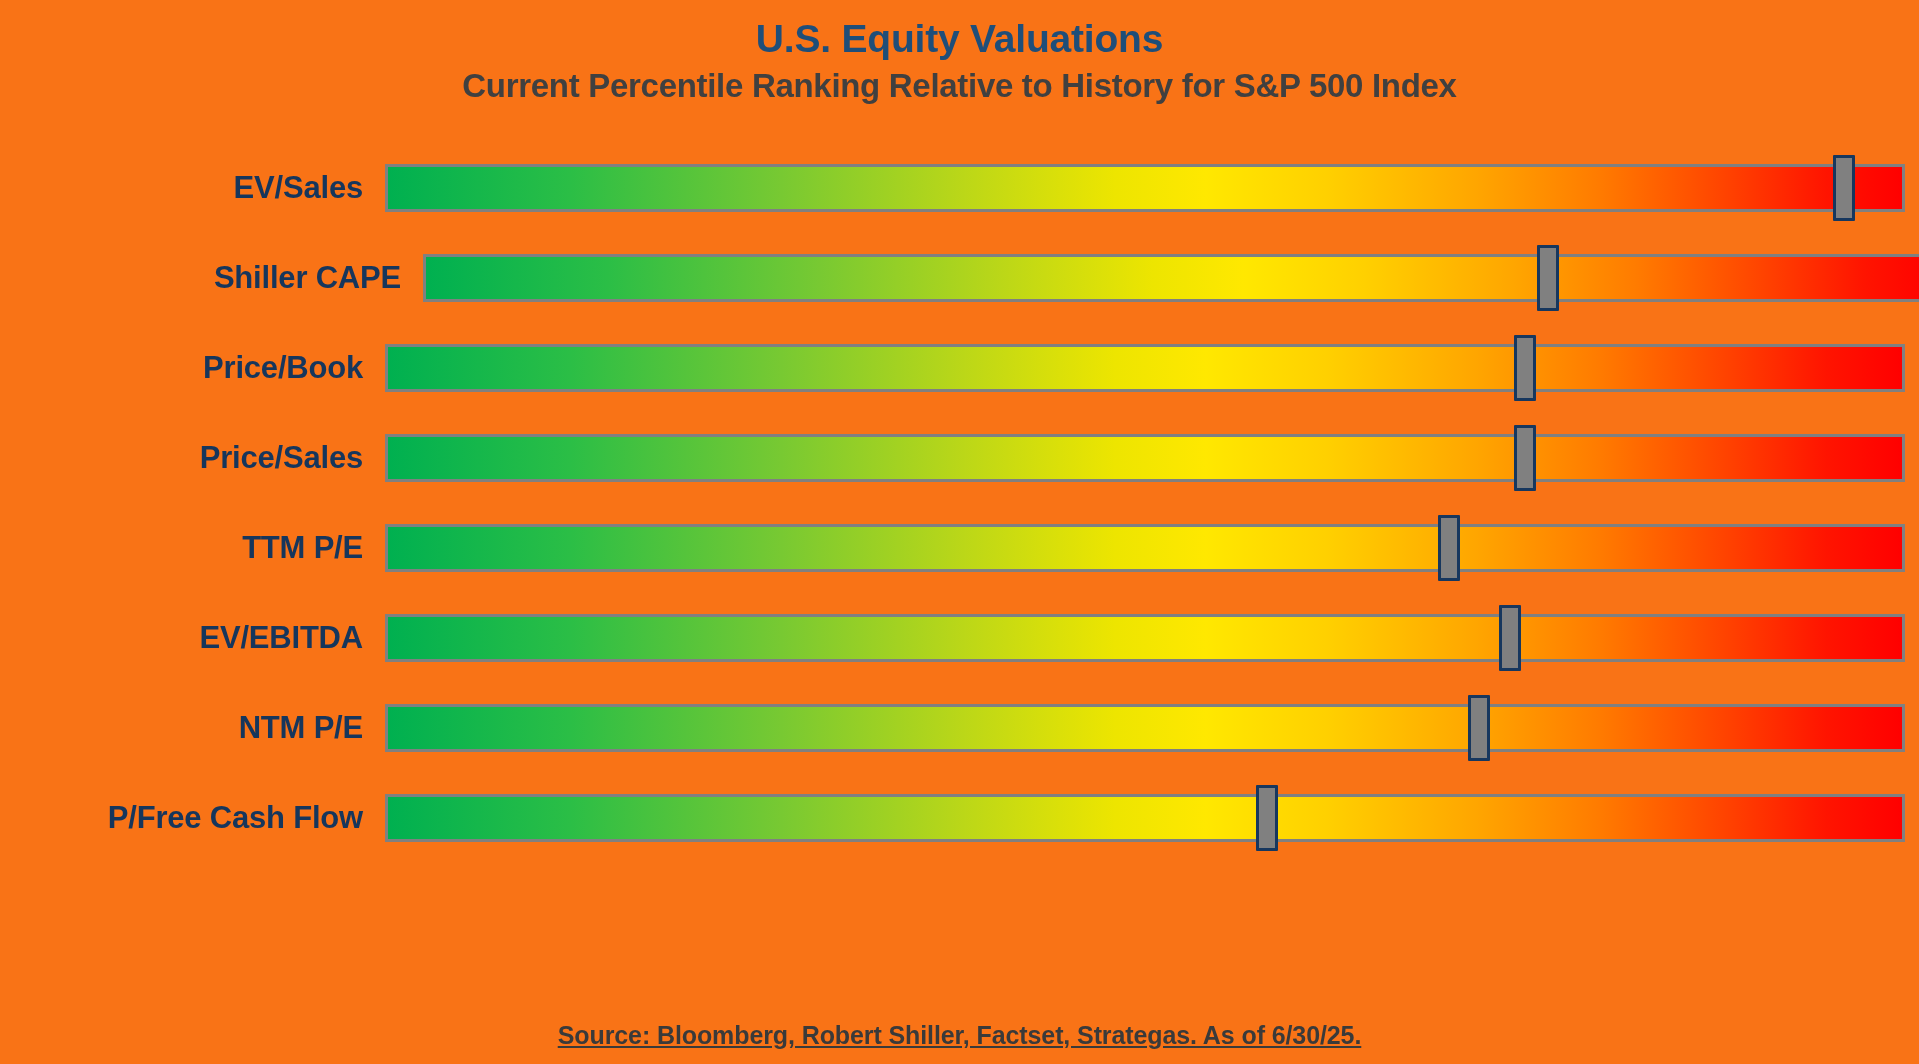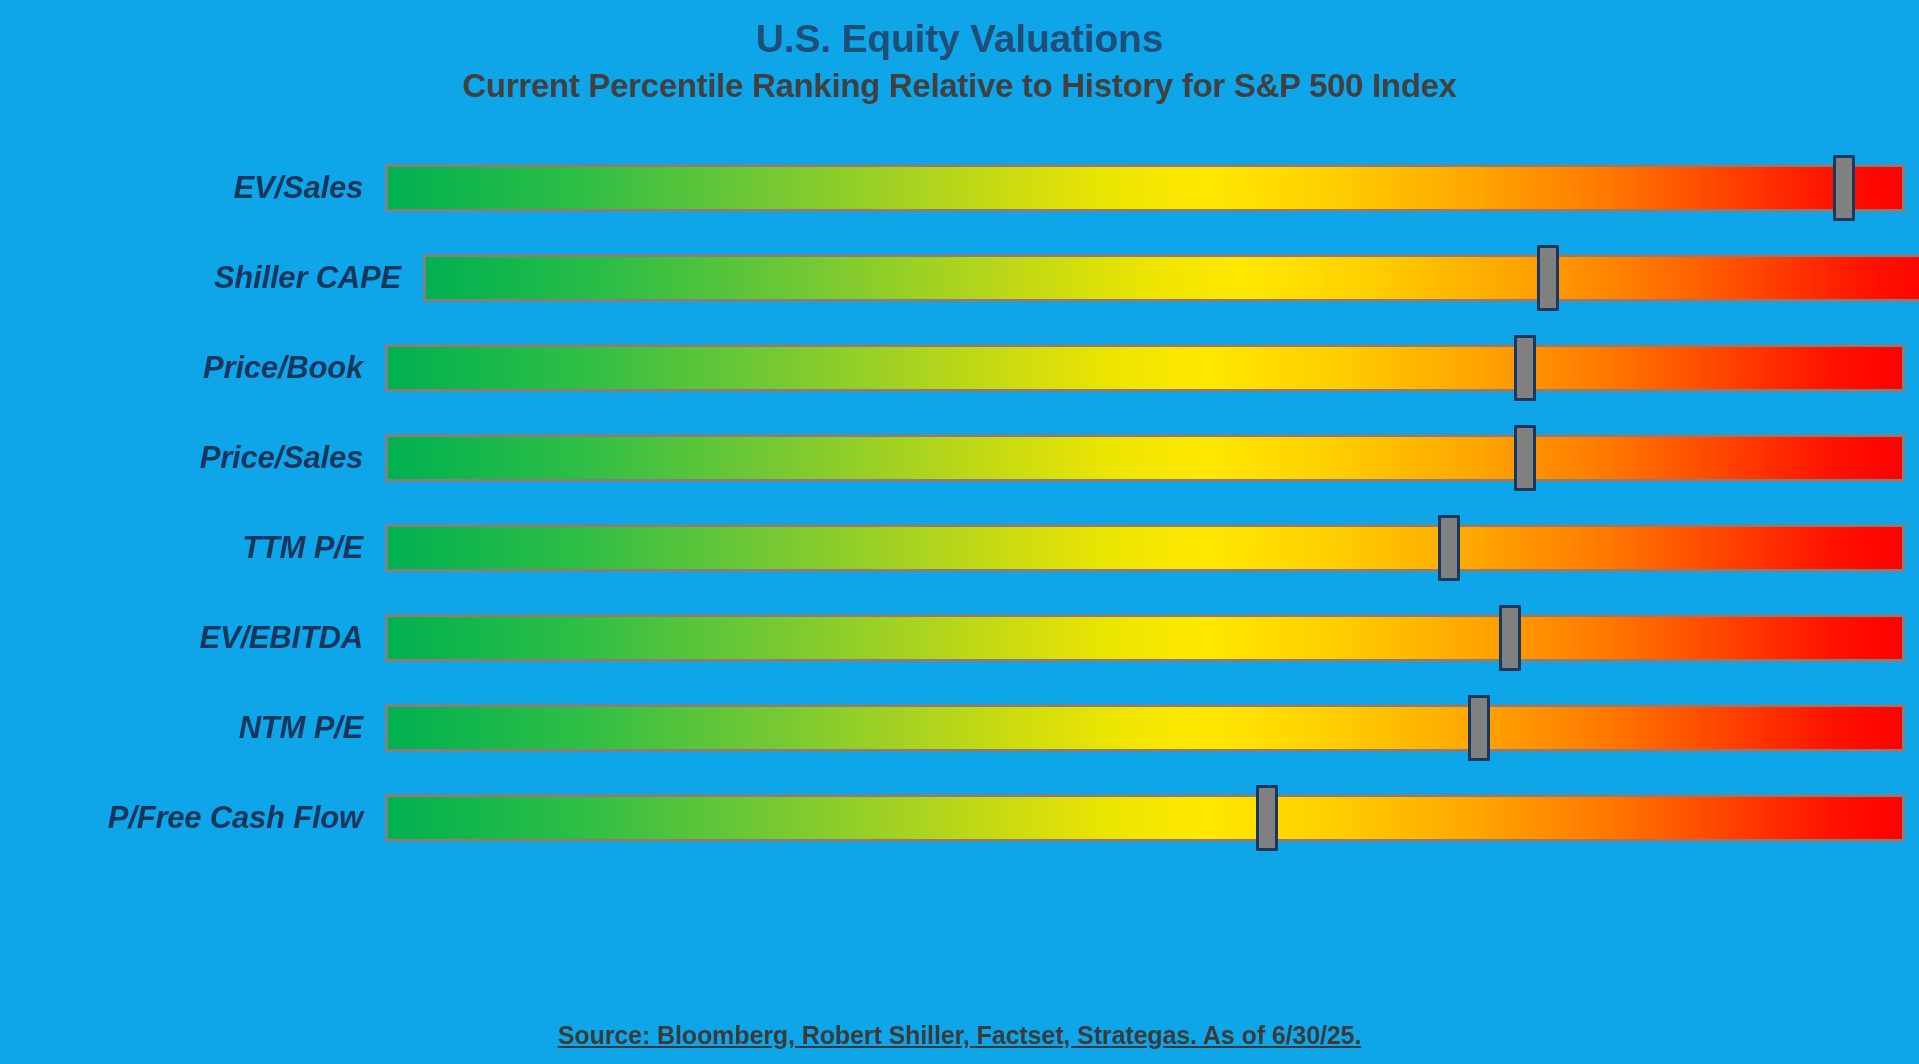--- a/index.html
+++ b/index.html
@@ -12,21 +12,21 @@
     width: 1919px;
     height: 1064px;
     overflow: hidden;
     font-family: "Liberation Sans", sans-serif;
     position: relative;
   }
   #page {
     position: relative;
     width: 1919px;
     height: 1064px;
-    background: #0ea5e9;
+    background: #f97316;
   }
 
   
   .title {
     position: absolute;
     left: 0;
     top: 16px;
     width: 1919px;
     text-align: center;
     font-size: 39px;
@@ -56,21 +56,20 @@
     left: 0;
     top: 131px;
     width: 1919px;
     height: 880px;
   }
   .row {
     position: absolute;
     left: 0;
     width: 1919px;
     height: 90px;
-    font-style: italic;
   }
   .row-label {
     position: absolute;
     left: 0;
     top: 0;
     width: 363px;
     height: 90px;
     display: flex;
     align-items: center;
     justify-content: flex-end;

